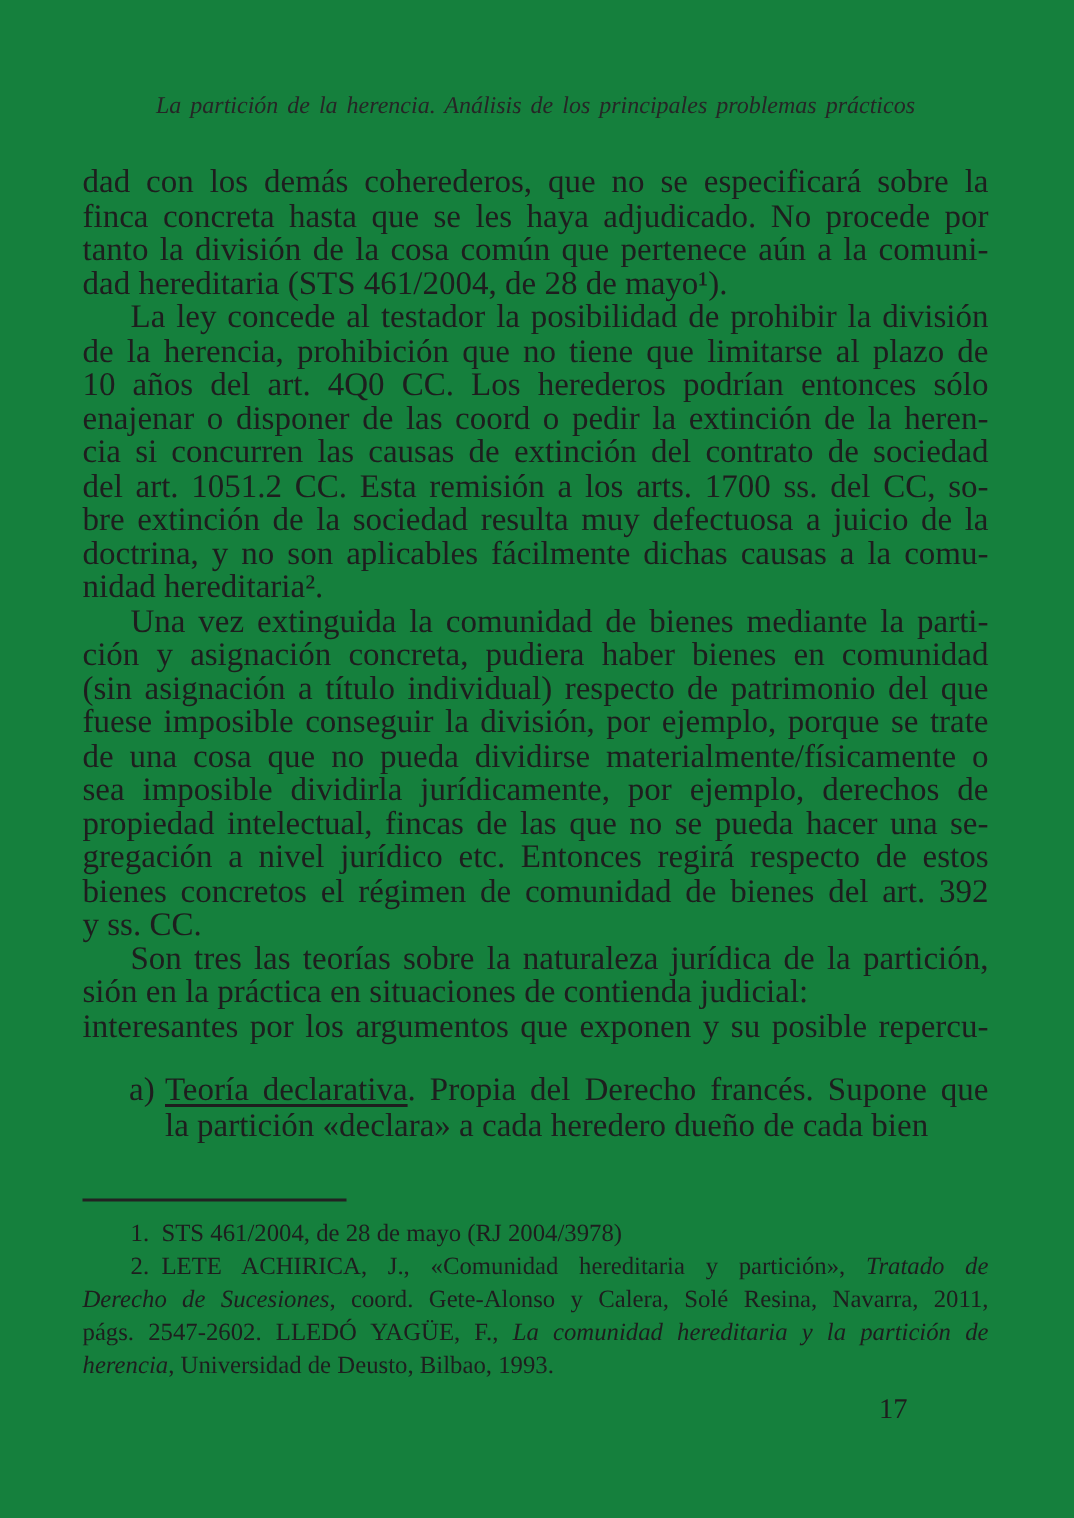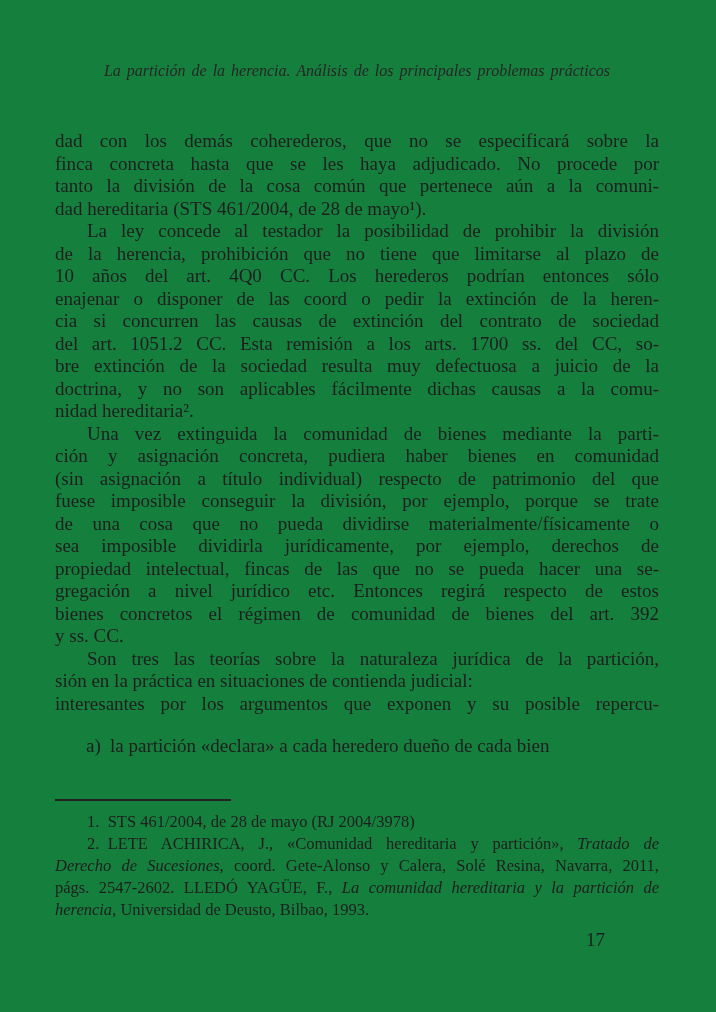--- a/index.html
+++ b/index.html
@@ -18,23 +18,22 @@
     font-style: italic;
     font-size: 16px;
     line-height: 19px;
     text-align: center;
     word-spacing: 2px;
     color: #262626;
   }
   .body-text {
     position: absolute;
     left: 55px; top: 110px; width: 604px;
-    font-size: 19px;
+    font-size: 22px;
     line-height: 22.5px;
-    margin-top: 20px;
   }
   .tline { text-align: justify; text-align-last: justify; white-space: normal; }
   .tline.tlast { text-align-last: left; }
   .para.indent .tline:first-child { text-indent: 32px; }
   .list-item {
     position: relative;
     margin-top: 19px;
     padding-left: 55px;
     line-height: 24px;
   }
@@ -104,20 +103,21 @@
         <div class="para indent">
           <div class="tline">Son tres las teorías sobre la naturaleza jurídica de la partición,</div>
           <div class="tline tlast">sión en la práctica en situaciones de contienda judicial:</div>
           <div class="tline">interesantes por los argumentos que exponen y su posible repercu-</div>
         </div>
       </div>
 
     <div class="list-item">
       <span class="marker">a)</span>
       <div class="list-lines">
+          <div class="tline"><span class="u">Teoría declarativa</span><span>. Propia del Derecho francés. Supone que</span></div>
           <div class="tline tlast">la partición «declara» a cada heredero dueño de cada bien</div>
         </div>
     </div>
   </div>
 
   <div class="footnotes">
     <div class="fn-rule"></div>
     <div>
         <div class="fn">
           <div class="tline tlast">1. STS 461/2004, de 28 de mayo (RJ 2004/3978)</div>

